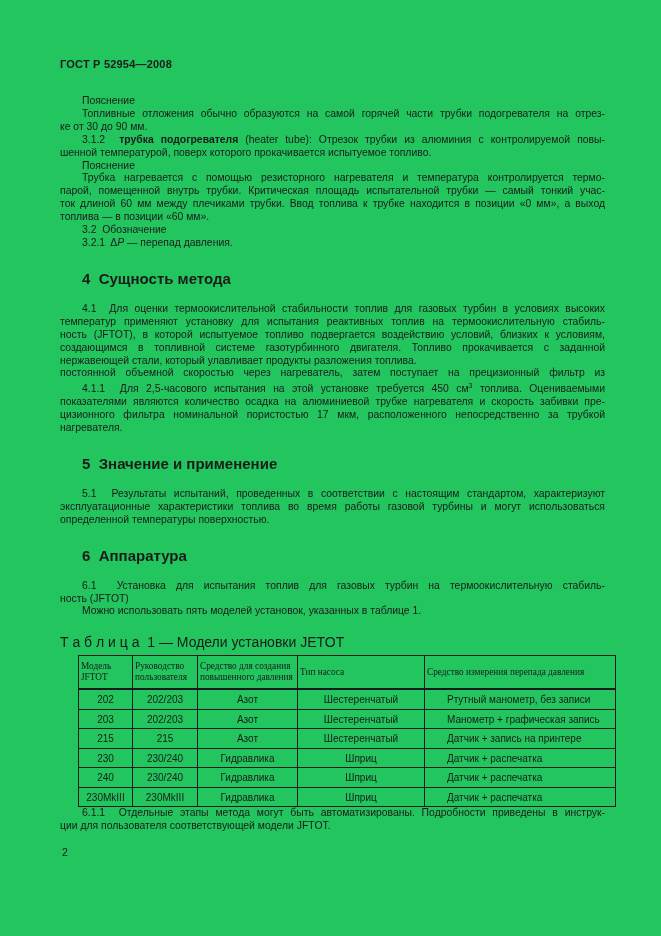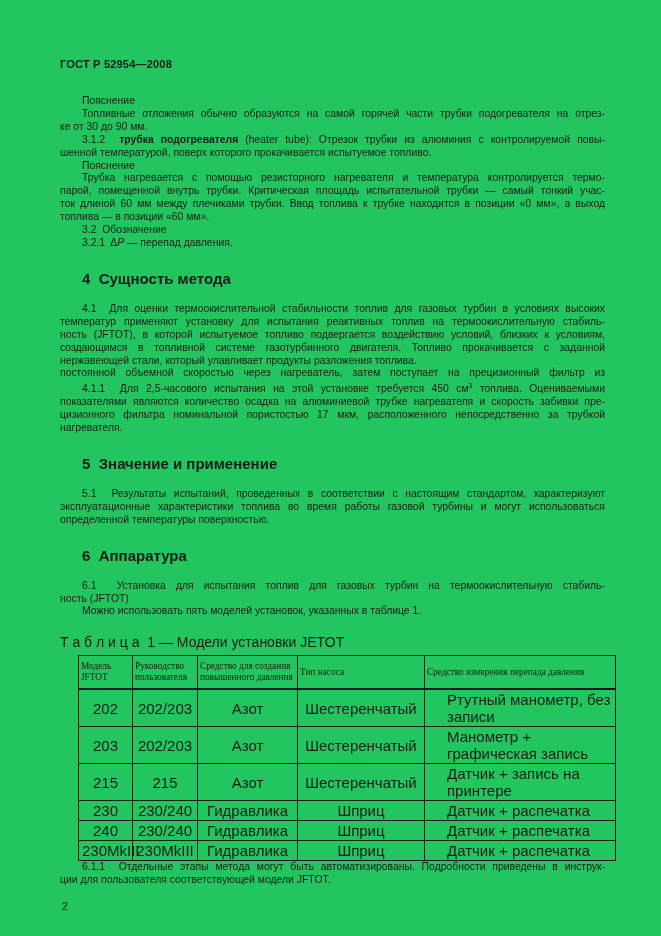--- a/index.html
+++ b/index.html
@@ -34,21 +34,21 @@
   table.models col:nth-child(2){ width:65px; }
   table.models col:nth-child(3){ width:100px; }
   table.models col:nth-child(4){ width:127px; }
   table.models th {
     font-weight:normal; font-size:9.3px; line-height:11px;
     padding:5px 2px; text-align:left; vertical-align:middle;
     white-space:pre-line;
     border:1px solid #1b1b1b; border-bottom:2.5px solid #1b1b1b;font-family:Liberation Serif, serif;
   }
   table.models td {
-    font-size:15px; height:16.5px; padding:1px 3px;
+    font-size:10px; height:16.5px; padding:1px 3px;
     text-align:center; vertical-align:middle;
     border:1px solid #1b1b1b;
   }
   table.models td.left { text-align:left; padding-left:22px;margin-left:32px; }
   .page-number { font-size:10.5px; margin-top:13px; margin-left:2px; }
 </style>
 </head>
 <body>
 
 <div class="page">

